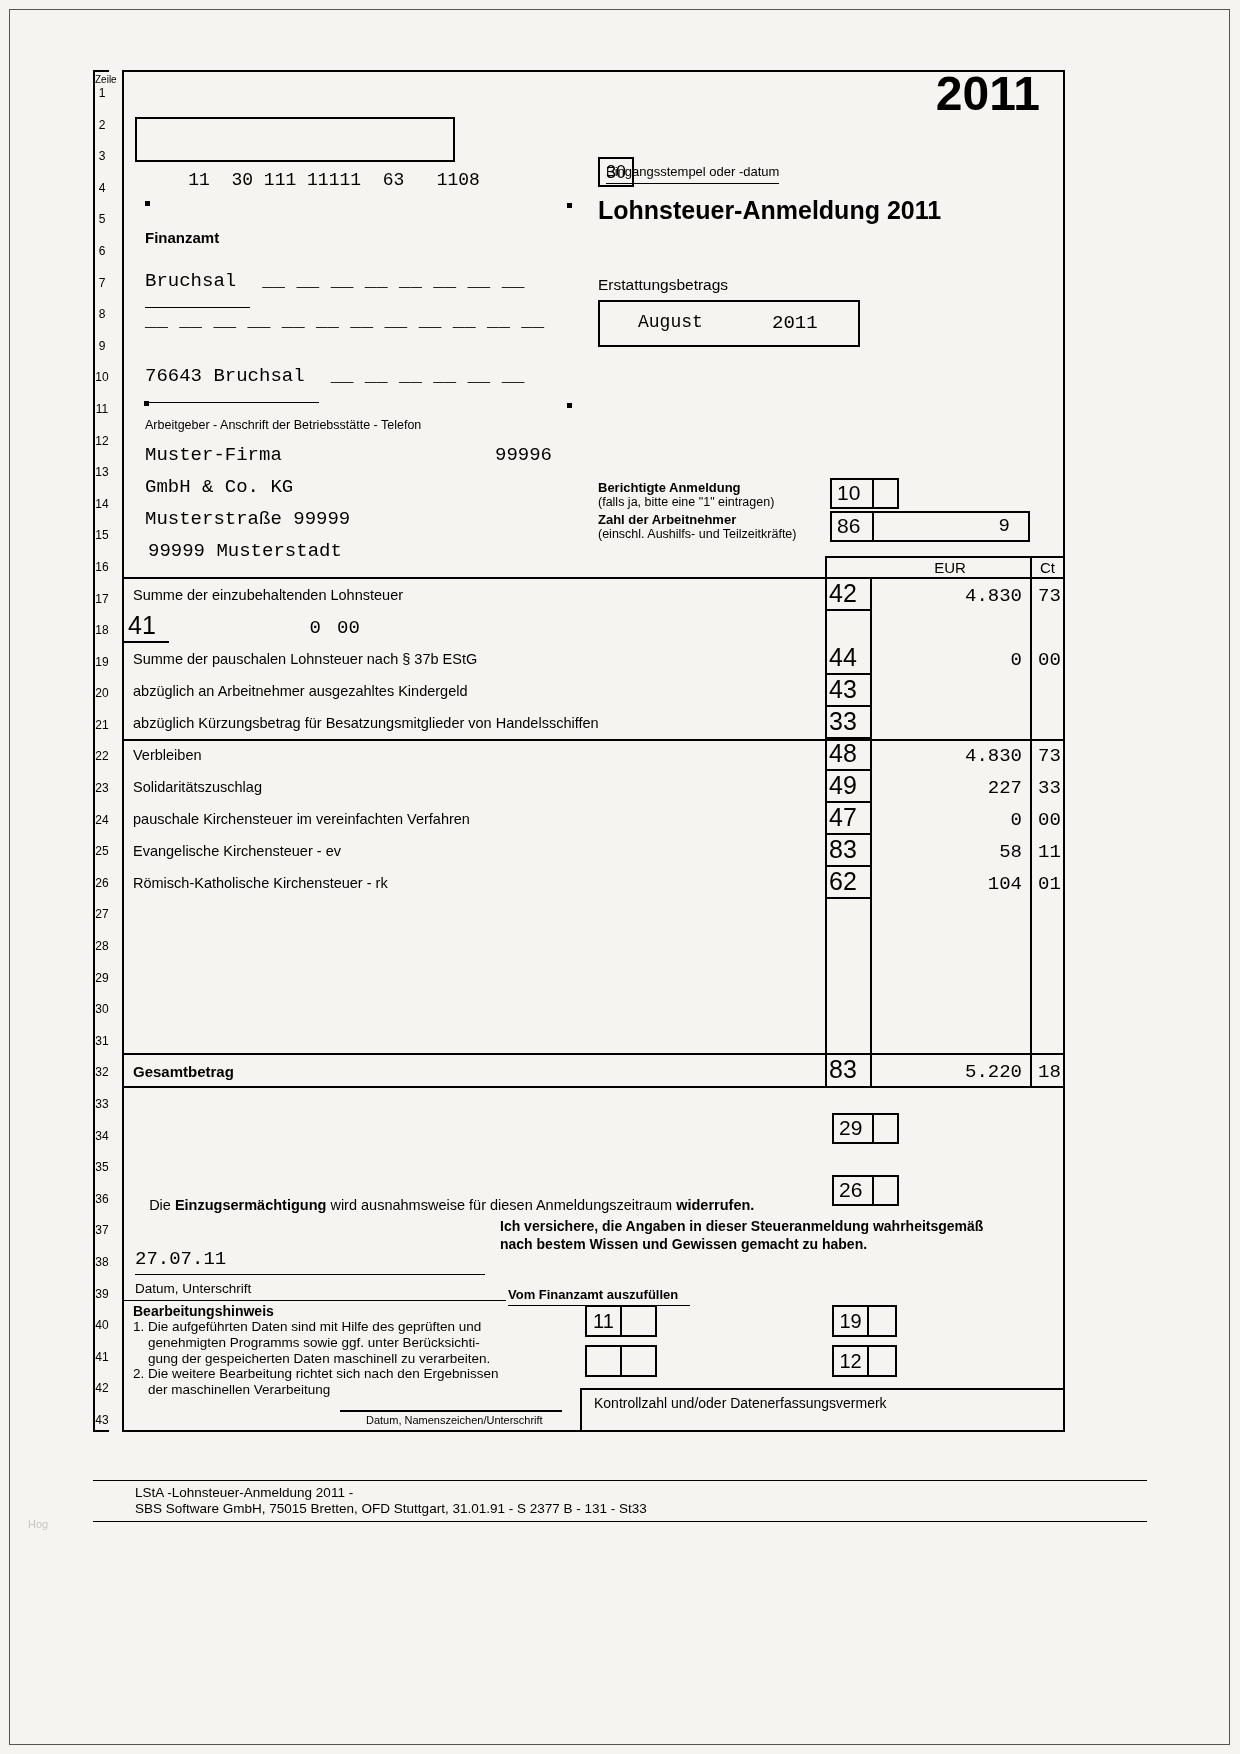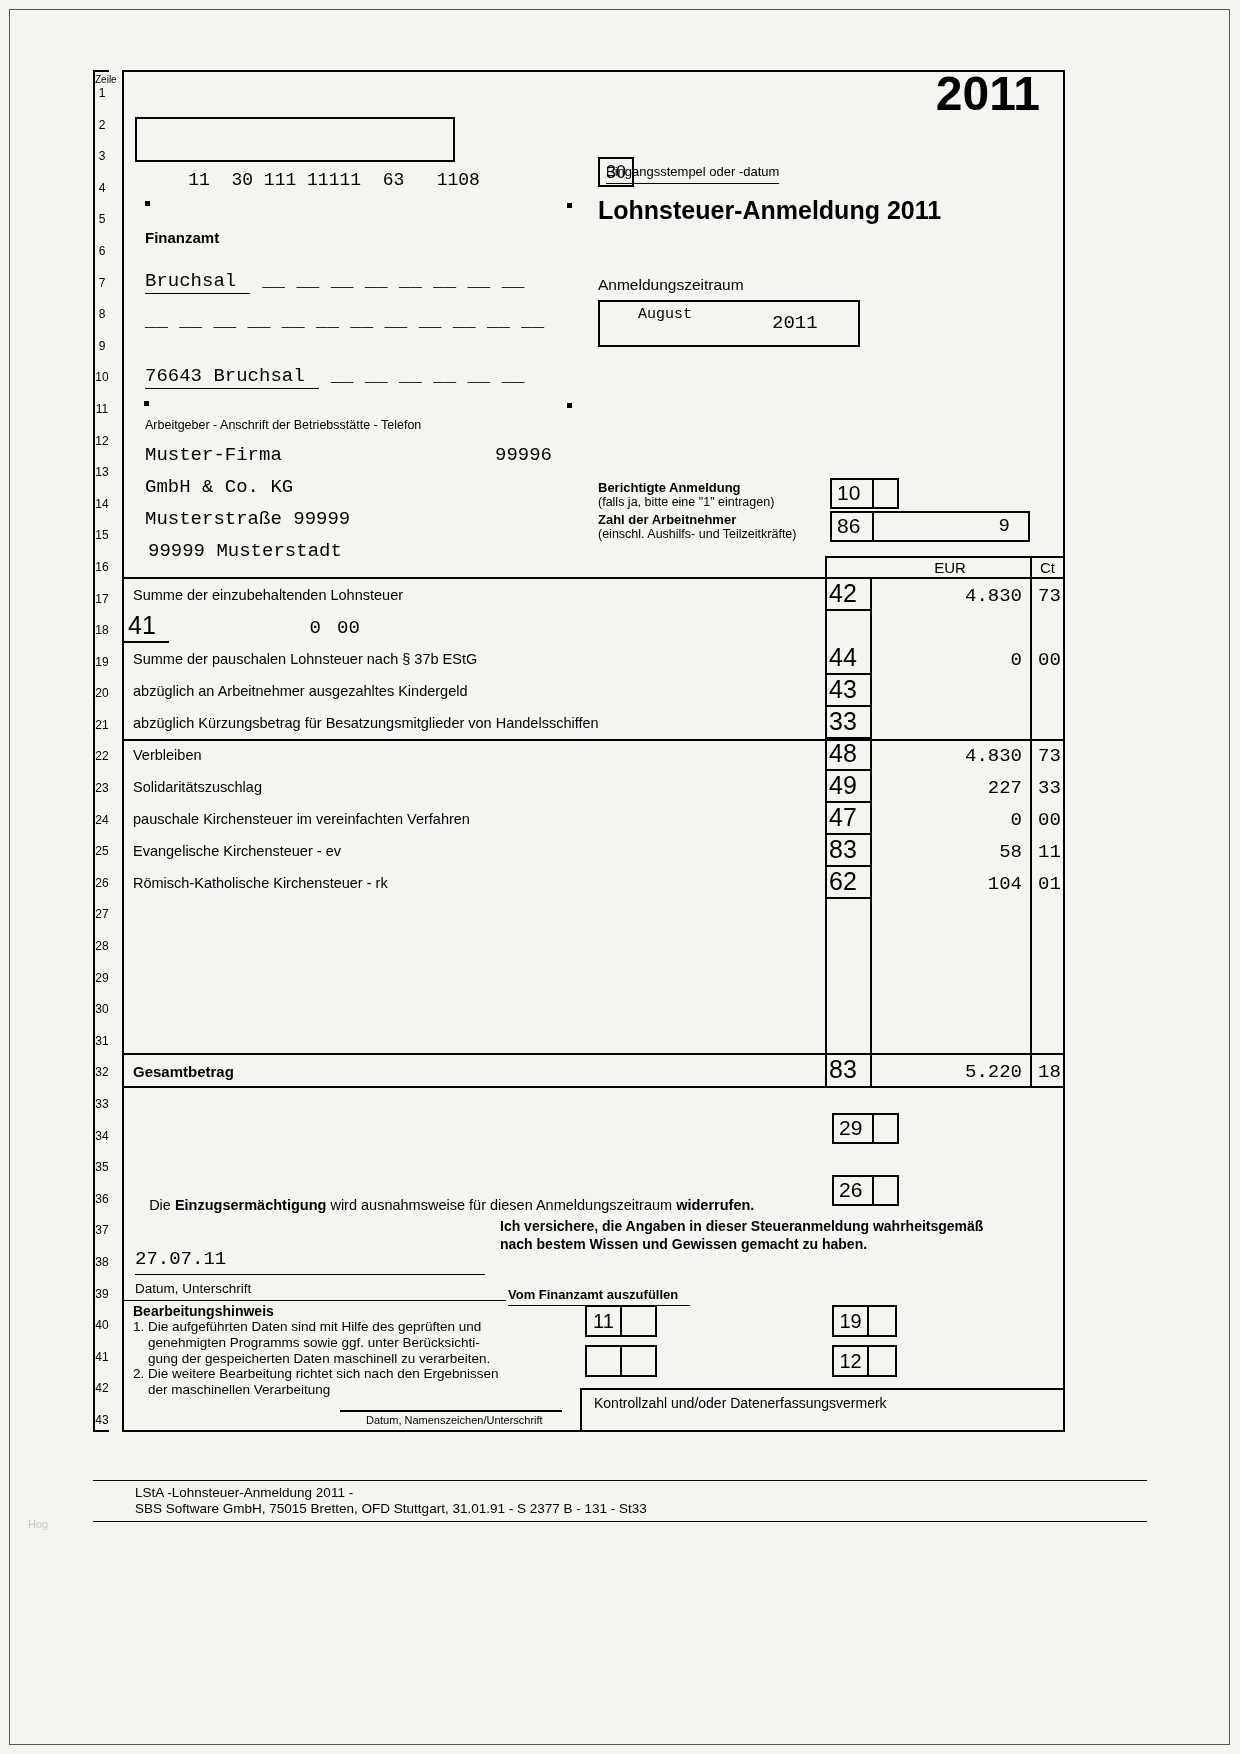--- a/index.html
+++ b/index.html
@@ -28,26 +28,26 @@
   .stamp-label{left:606px;top:164px;font-size:13px;white-space:nowrap;border-bottom:1.5px solid #000;padding-bottom:4px;}
   .form-title{left:598px;top:196px;font-size:25px;font-weight:bold;}
   .finanzamt-label{left:145px;top:229px;font-size:15px;font-weight:bold;}
 
   .regmark{position:absolute;width:5px;height:5px;background:#000;}
   .rm1{left:145px;top:201px;}.rm2{left:567px;top:203px;}.rm3{left:144px;top:401px;}.rm4{left:567px;top:403px;}
 
   .city-row{left:145px;top:270px;font-size:19px;}
   .blanks2{left:145px;top:310px;font-size:19px;}
   .zip-row{left:145px;top:365px;font-size:19px;}
-  .field-underline{border-bottom:1.5px solid #000;padding-right:14px;padding-bottom:1px;}
+  .field-underline{border-bottom:1.5px solid #000;padding-right:14px;padding-bottom:15px;}
   .blanks{margin-left:12px;}
 
   .period-label{left:598px;top:276px;font-size:15.5px;}
   .period-box{left:598px;top:300px;width:262px;height:47px;}
-  .period-month{position:absolute;left:38px;top:4px;font-size:15px;}
+  .period-month{position:absolute;left:38px;top:10px;font-size:18px;}
   .period-year{position:absolute;left:172px;top:10px;font-size:19px;}
 
   .employer-label{left:145px;top:418px;font-size:12.5px;}
   .emp-name1{left:145px;top:444px;font-size:19px;}
   .emp-number{left:495px;top:444px;font-size:19px;}
   .emp-name2{left:145px;top:476px;font-size:19px;}
   .emp-street{left:145px;top:508px;font-size:19px;}
   .emp-city{left:148px;top:540px;font-size:19px;}
 
   .corr-title{left:598px;top:480px;font-size:13px;font-weight:bold;}
@@ -198,21 +198,21 @@
   <div class="regmark rm4"></div>
 
   <div class="abs city-row mono">
     <span class="field-underline">Bruchsal</span><span class="blanks">__ __ __ __ __ __ __ __</span>
   </div>
   <div class="abs blanks2 mono">__ __ __ __ __ __ __ __ __ __ __ __</div>
   <div class="abs zip-row mono">
     <span class="field-underline">76643 Bruchsal</span><span class="blanks">__ __ __ __ __ __</span>
   </div>
 
-  <div class="abs period-label">Anmeldungszeitraum</div>
+  <div class="abs period-label">Erstattungsbetrags</div>
   <div class="box period-box">
     <span class="period-month mono">August</span>
     <span class="period-year mono">2011</span>
   </div>
 
   <div class="abs employer-label">Arbeitgeber - Anschrift der Betriebsstätte - Telefon</div>
   <div class="abs emp-name1 mono">Muster-Firma</div>
   <div class="abs emp-number mono">99996</div>
   <div class="abs emp-name2 mono">GmbH &amp; Co. KG</div>
   <div class="abs emp-street mono">Musterstraße 99999</div>

